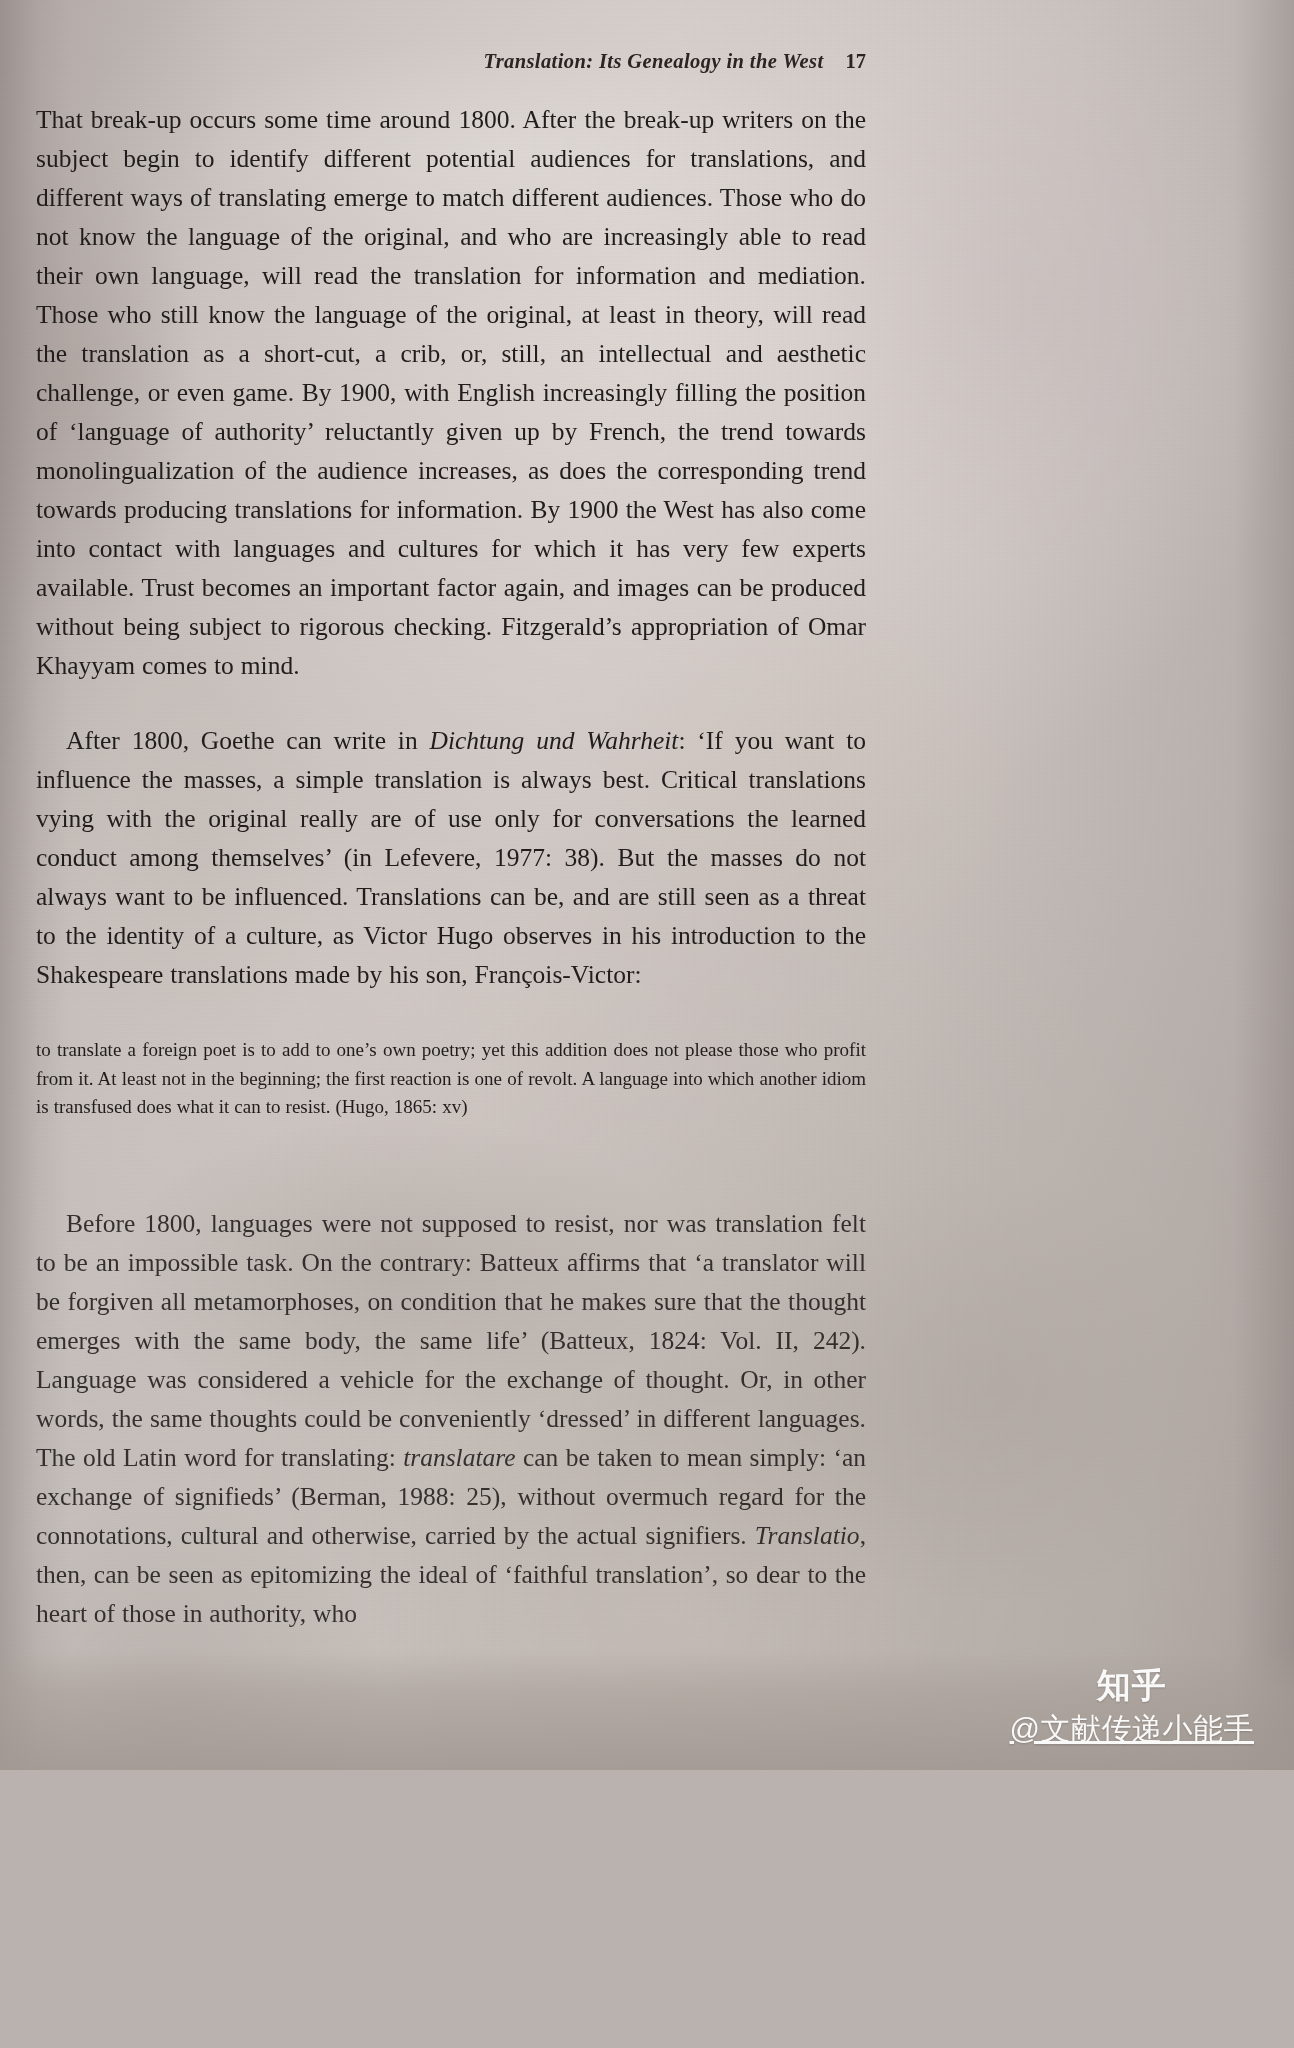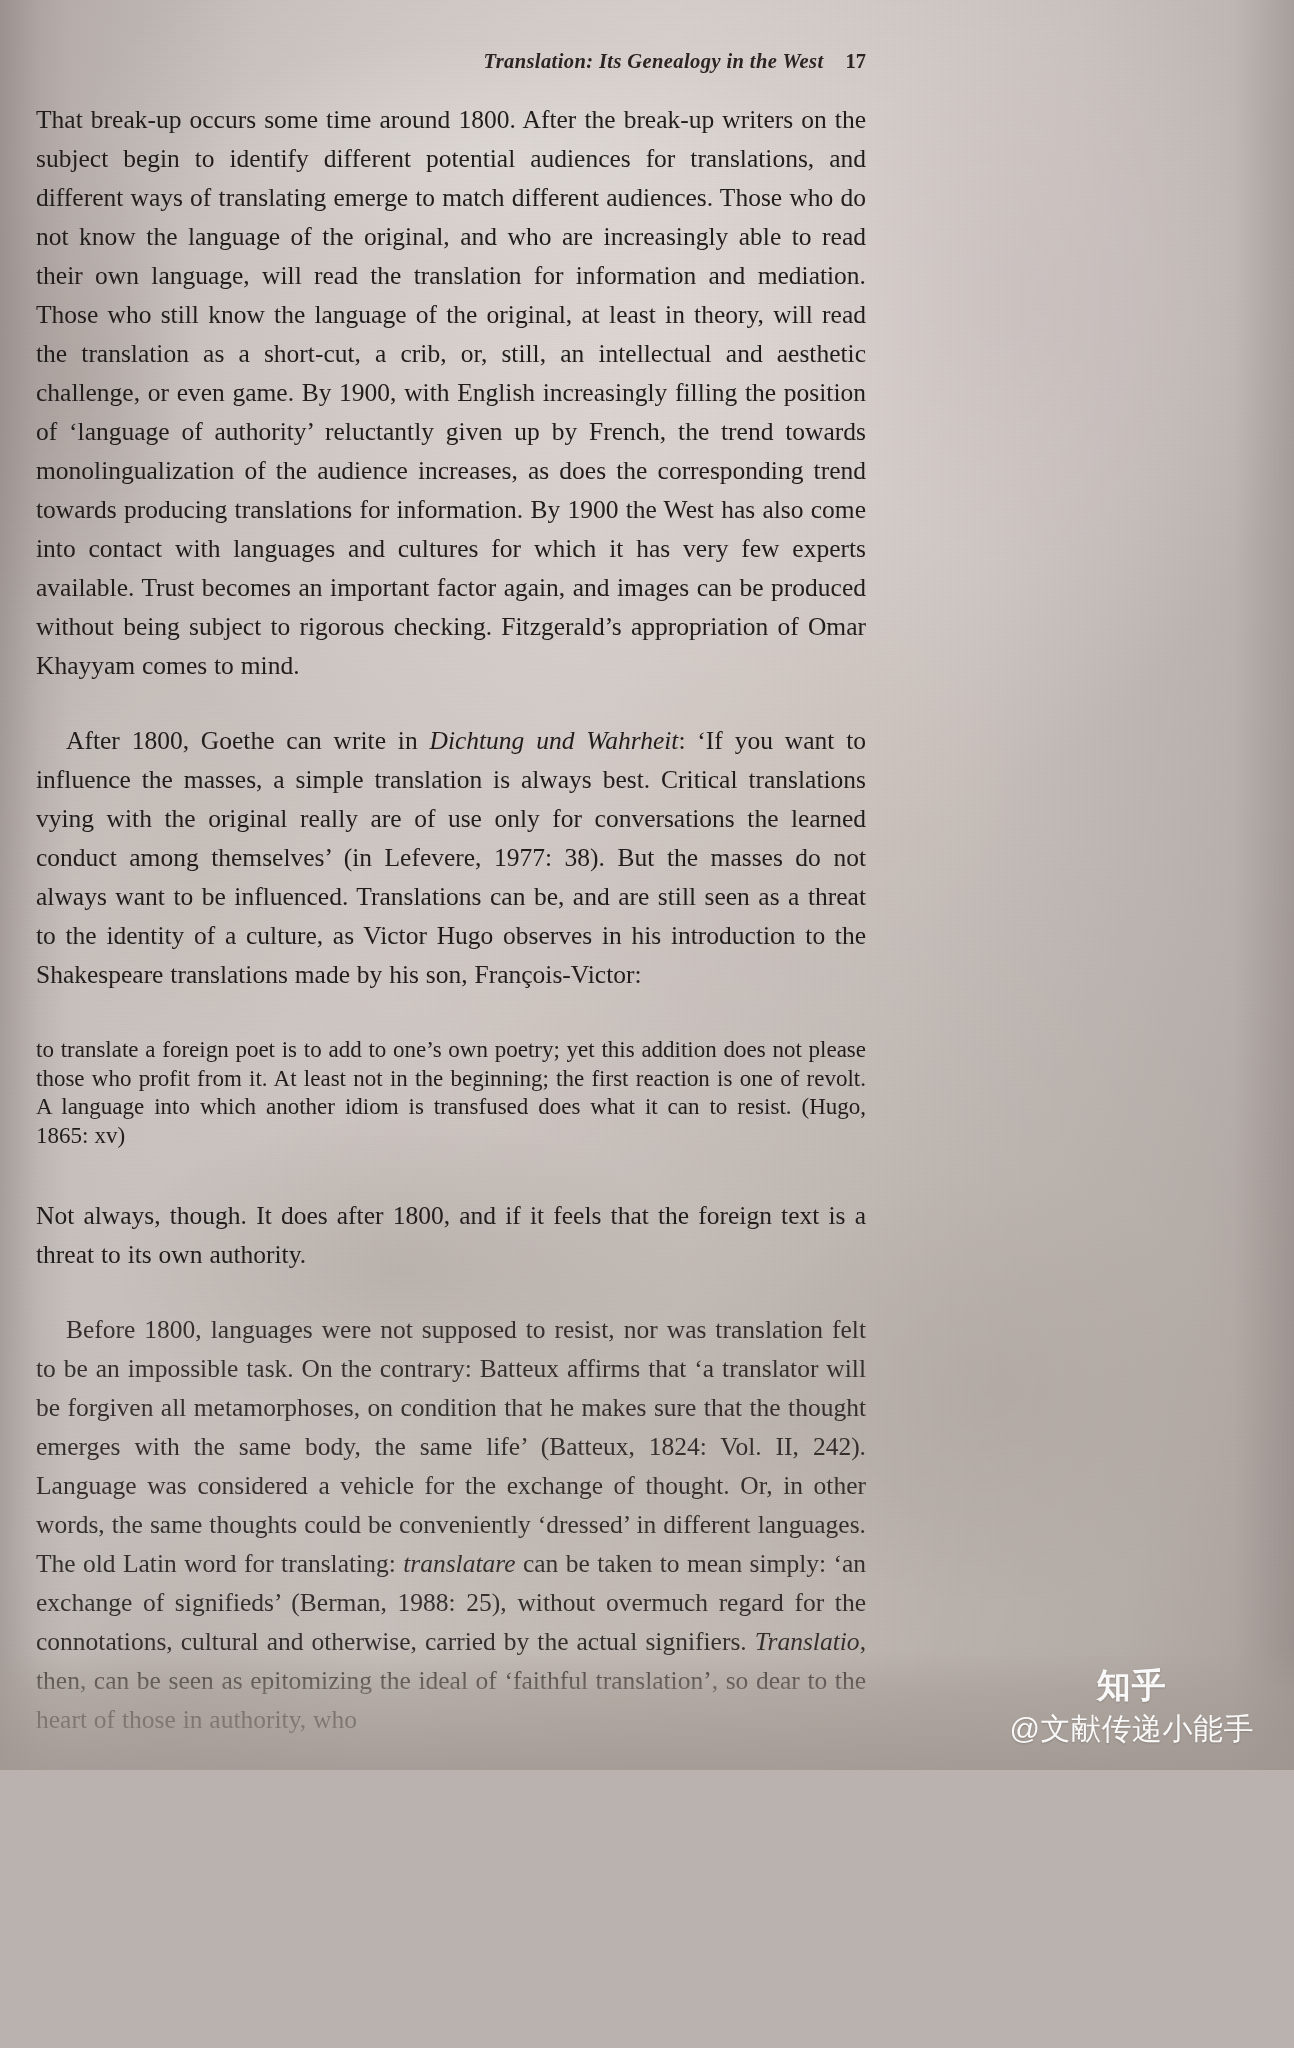--- a/index.html
+++ b/index.html
@@ -107,21 +107,21 @@
     line-height: 39px;
     text-align: justify;
     text-justify: inter-word;
     color: #211d1c;
     word-spacing: 0.5px;
   }
   p.body.indent { text-indent: 30px; margin-top: 36px; }
 
   p.quote {
     margin: 0;
-    font-size: 23px;
+    font-size: 19px;
     line-height: 28.6px;
     text-align: justify;
     color: #211d1c;
     word-spacing: 0.3px;
   }
 
   .gap-quote-top   { height: 42px; }
   .gap-quote-bot   { height: 46px; }
 
   
@@ -155,20 +155,21 @@
     font-size: 34px;
     font-weight: 700;
     letter-spacing: 1px;
     line-height: 1;
   }
   .watermark .wm-user {
     font-size: 30px;
     font-weight: 400;
     letter-spacing: 0.5px;
     line-height: 1;
+    text-decoration: underline;
   }
 </style>
 </head>
 <body>
 
 <div class="page">
 
   <div class="paper-base"></div>
   <div class="blotch b8"></div>
   <div class="blotch b9"></div>
@@ -191,21 +192,20 @@
     <p class="body"><span>That break-up occurs some time around 1800. After the break-up writers on the subject begin to identify different potential audiences for translations, and different ways of translating emerge to match different audiences. Those who do not know the language of the original, and who are increasingly able to read their own language, will read the translation for information and mediation. Those who still know the language of the original, at least in theory, will read the translation as a short-cut, a crib, or, still, an intellectual and aesthetic challenge, or even game. By 1900, with English increasingly filling the position of ‘language of authority’ reluctantly given up by French, the trend towards monolingualization of the audience increases, as does the corresponding trend towards producing translations for information. By 1900 the West has also come into contact with languages and cultures for which it has very few experts available. Trust becomes an important factor again, and images can be produced without being subject to rigorous checking. Fitzgerald’s appropriation of Omar Khayyam comes to mind.</span></p>
 
     <p class="body indent"><span>After 1800, Goethe can write in </span><span class="ital">Dichtung und Wahrheit</span><span>: ‘If you want to influence the masses, a simple translation is always best. Critical translations vying with the original really are of use only for conversations the learned conduct among themselves’ (in Lefevere, 1977: 38). But the masses do not always want to be influenced. Translations can be, and are still seen as a threat to the identity of a culture, as Victor Hugo observes in his introduction to the Shakespeare translations made by his son, François-Victor:</span></p>
 
     <div class="gap-quote-top"></div>
 
     <p class="quote"><span>to translate a foreign poet is to add to one’s own poetry; yet this addition does not please those who profit from it. At least not in the beginning; the first reaction is one of revolt. A language into which another idiom is transfused does what it can to resist. (Hugo, 1865: xv)</span></p>
 
     <div class="gap-quote-bot"></div>
 
-    <p class="body"><span>Not always, though. It does after 1800, and if it feels that the foreign text is a threat to its own authority.</span></p>
 
     <p class="body indent fade-light"><span>Before 1800, languages were not supposed to resist, nor was translation felt to be an impossible task. On the contrary: Batteux affirms that ‘a translator will be forgiven all metamorphoses, on condition that he makes sure that the thought emerges with the same body, the same life’ (Batteux, 1824: Vol. II, 242). Language was considered a vehicle for the exchange of thought. Or, in other words, the same thoughts could be conveniently ‘dressed’ in different languages. The old Latin word for translating: </span><span class="ital">translatare</span><span> can be taken to mean simply: ‘an exchange of signifieds’ (Berman, 1988: 25), without overmuch regard for the connotations, cultural and otherwise, carried by the actual signifiers. </span><span class="ital">Translatio</span><span>, then, can be seen as epitomizing the ideal of ‘faithful translation’, so dear to the heart of those in authority, who</span></p>
 
   </div>
 
   <div class="grain"></div>
 
   <div class="watermark-bar"></div>
   <div class="watermark">
     <span class="wm-logo">知乎</span>

